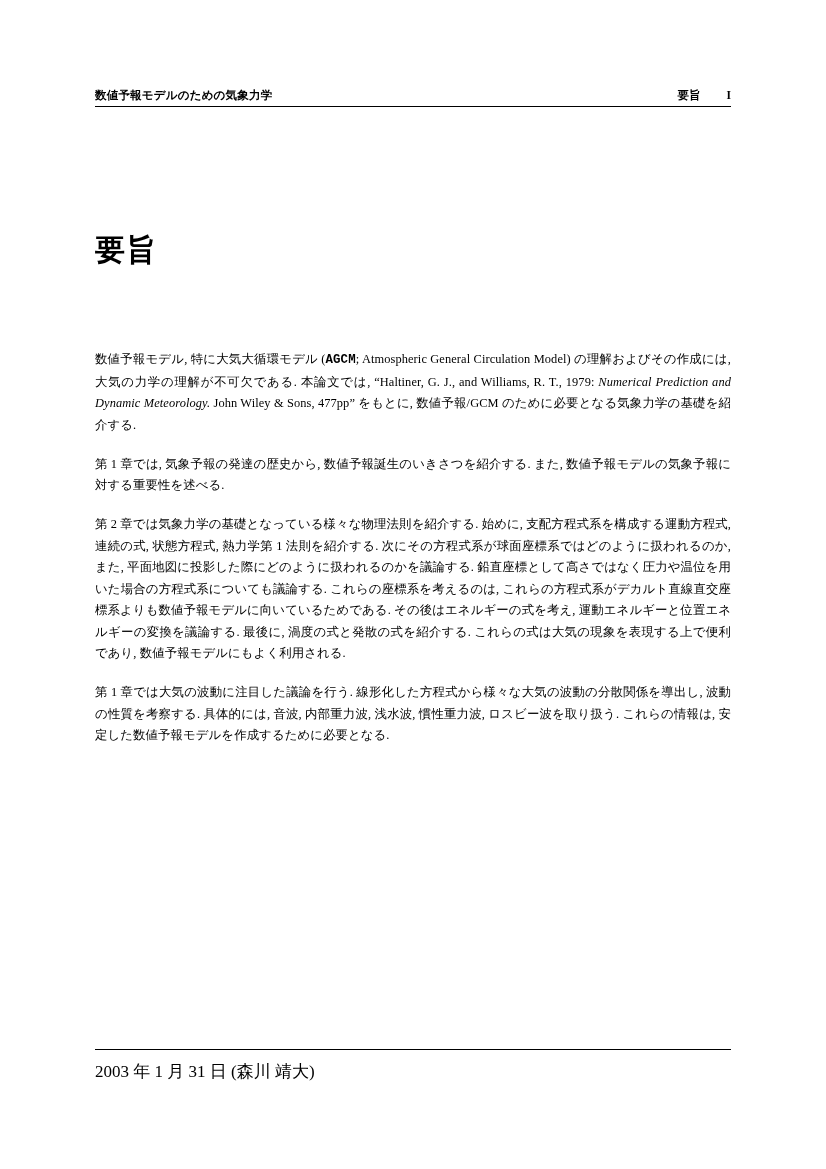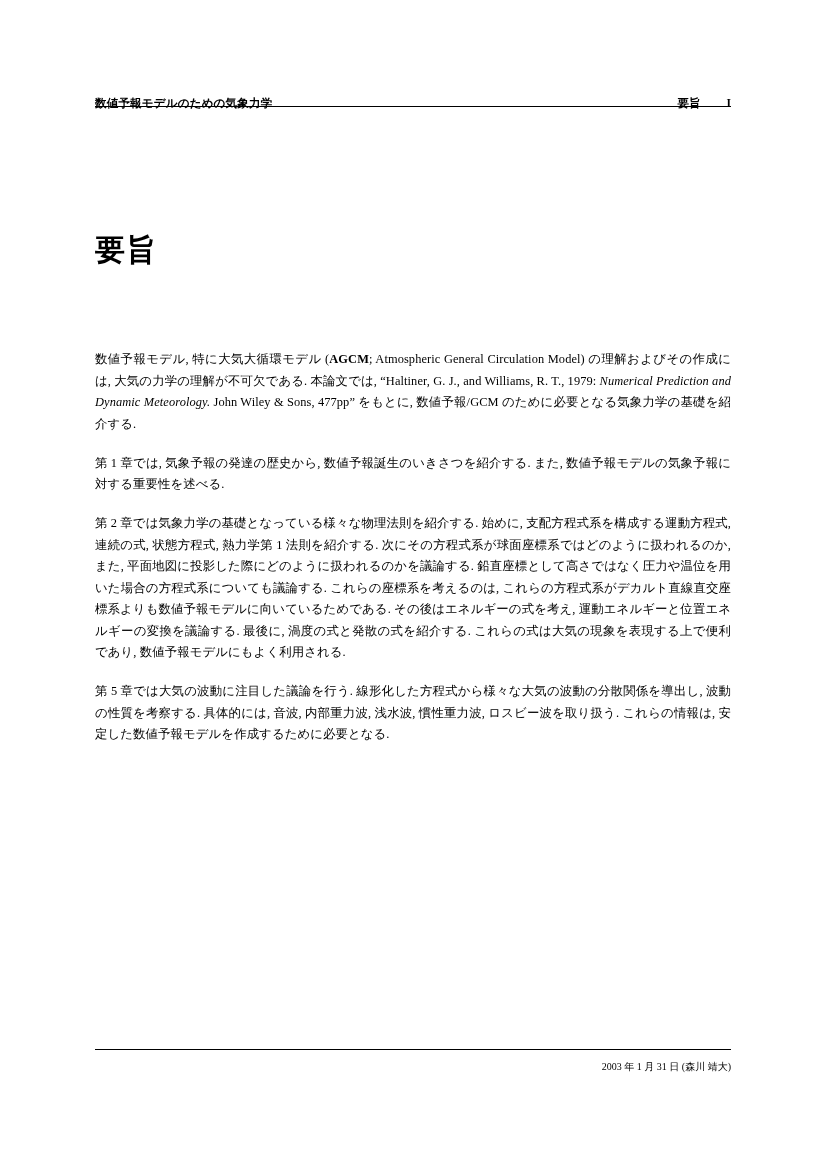--- a/index.html
+++ b/index.html
@@ -18,21 +18,21 @@
   .page {
     position: absolute;
     left: 0; top: 0;
     width: 826px;
     height: 1169px;
   }
   
   .runhead {
     position: absolute;
     left: 95px;
-    top: 96px;
+    top: 88px;
     width: 636px;
     display: flex;
     align-items: center;
     font-weight: bold;
     font-size: 11.5px;
   }
   .runhead-left {
     flex: 1 1 auto;
     letter-spacing: 0.2px;
   }
@@ -75,21 +75,21 @@
     margin: 0 0 17.5px 0;
     font-size: 12.4px;
     line-height: 21.5px;
     text-align: justify;
     text-justify: inter-ideograph;
     letter-spacing: 0.1px;
   }
   p.para:last-child { margin-bottom: 0; }
   .sc-bold {
     font-weight: bold;
-    font-family: Liberation Serif, serif;
+    font-family: Liberation Mono, monospace;
   }
   .mathit {
     font-family: "Liberation Serif", "DejaVu Serif", serif;
   }
   .title-it {
     font-style: italic;
     font-family: "Liberation Serif", "DejaVu Serif", serif;
   }
   
   .footer-rule {
@@ -98,22 +98,21 @@
     top: 1049px;
     width: 636px;
     height: 1px;
     background: #000000;
   }
   .footer {
     position: absolute;
     left: 95px;
     top: 1060px;
     width: 636px;
-    text-align: right;
-    font-size: 10px;
+    font-size: 17px;
   }
 </style>
 </head>
 <body>
 
 <div class="page">
 
   <div class="runhead">
     <div class="runhead-left">数値予報モデルのための気象力学</div>
     <div class="runhead-right">
@@ -122,19 +121,19 @@
     </div>
   </div>
   <div class="runhead-rule"></div>
 
   <h1 class="doc-title">要旨</h1>
 
   <div class="body-col">
     <p class="para">数値予報モデル, 特に大気大循環モデル (<span class="sc-bold">AGCM</span>; <span class="mathit">Atmospheric General Circulation Model</span>) の理解およびその作成には, 大気の力学の理解が不可欠である. 本論文では, “Haltiner, G. J., and Williams, R. T., 1979: <span class="title-it">Numerical Prediction and Dynamic Meteorology.</span> John Wiley &amp; Sons, 477pp” をもとに, 数値予報/GCM のために必要となる気象力学の基礎を紹介する.</p>
     <p class="para">第 1 章では, 気象予報の発達の歴史から, 数値予報誕生のいきさつを紹介する. また, 数値予報モデルの気象予報に対する重要性を述べる.</p>
     <p class="para">第 2 章では気象力学の基礎となっている様々な物理法則を紹介する. 始めに, 支配方程式系を構成する運動方程式, 連続の式, 状態方程式, 熱力学第 1 法則を紹介する. 次にその方程式系が球面座標系ではどのように扱われるのか, また, 平面地図に投影した際にどのように扱われるのかを議論する. 鉛直座標として高さではなく圧力や温位を用いた場合の方程式系についても議論する. これらの座標系を考えるのは, これらの方程式系がデカルト直線直交座標系よりも数値予報モデルに向いているためである. その後はエネルギーの式を考え, 運動エネルギーと位置エネルギーの変換を議論する. 最後に, 渦度の式と発散の式を紹介する. これらの式は大気の現象を表現する上で便利であり, 数値予報モデルにもよく利用される.</p>
-    <p class="para">第 5 章では大気の波動に注目した議論を行う. 線形化した方程式から様々な大気の波動の分散関係を導出し, 波動の性質を考察する. 具体的には, 音波, 内部重力波, 浅水波, 慣性重力波, ロスビー波を取り扱う. これらの情報は, 安定した数値予報モデルを作成するために必要となる.</p>
+    <p class="para">第 1 章では大気の波動に注目した議論を行う. 線形化した方程式から様々な大気の波動の分散関係を導出し, 波動の性質を考察する. 具体的には, 音波, 内部重力波, 浅水波, 慣性重力波, ロスビー波を取り扱う. これらの情報は, 安定した数値予報モデルを作成するために必要となる.</p>
   </div>
 
   <div class="footer-rule"></div>
   <div class="footer">2003 年 1 月 31 日 (森川 靖大)</div>
 
 </div>
 
 </body></html>

